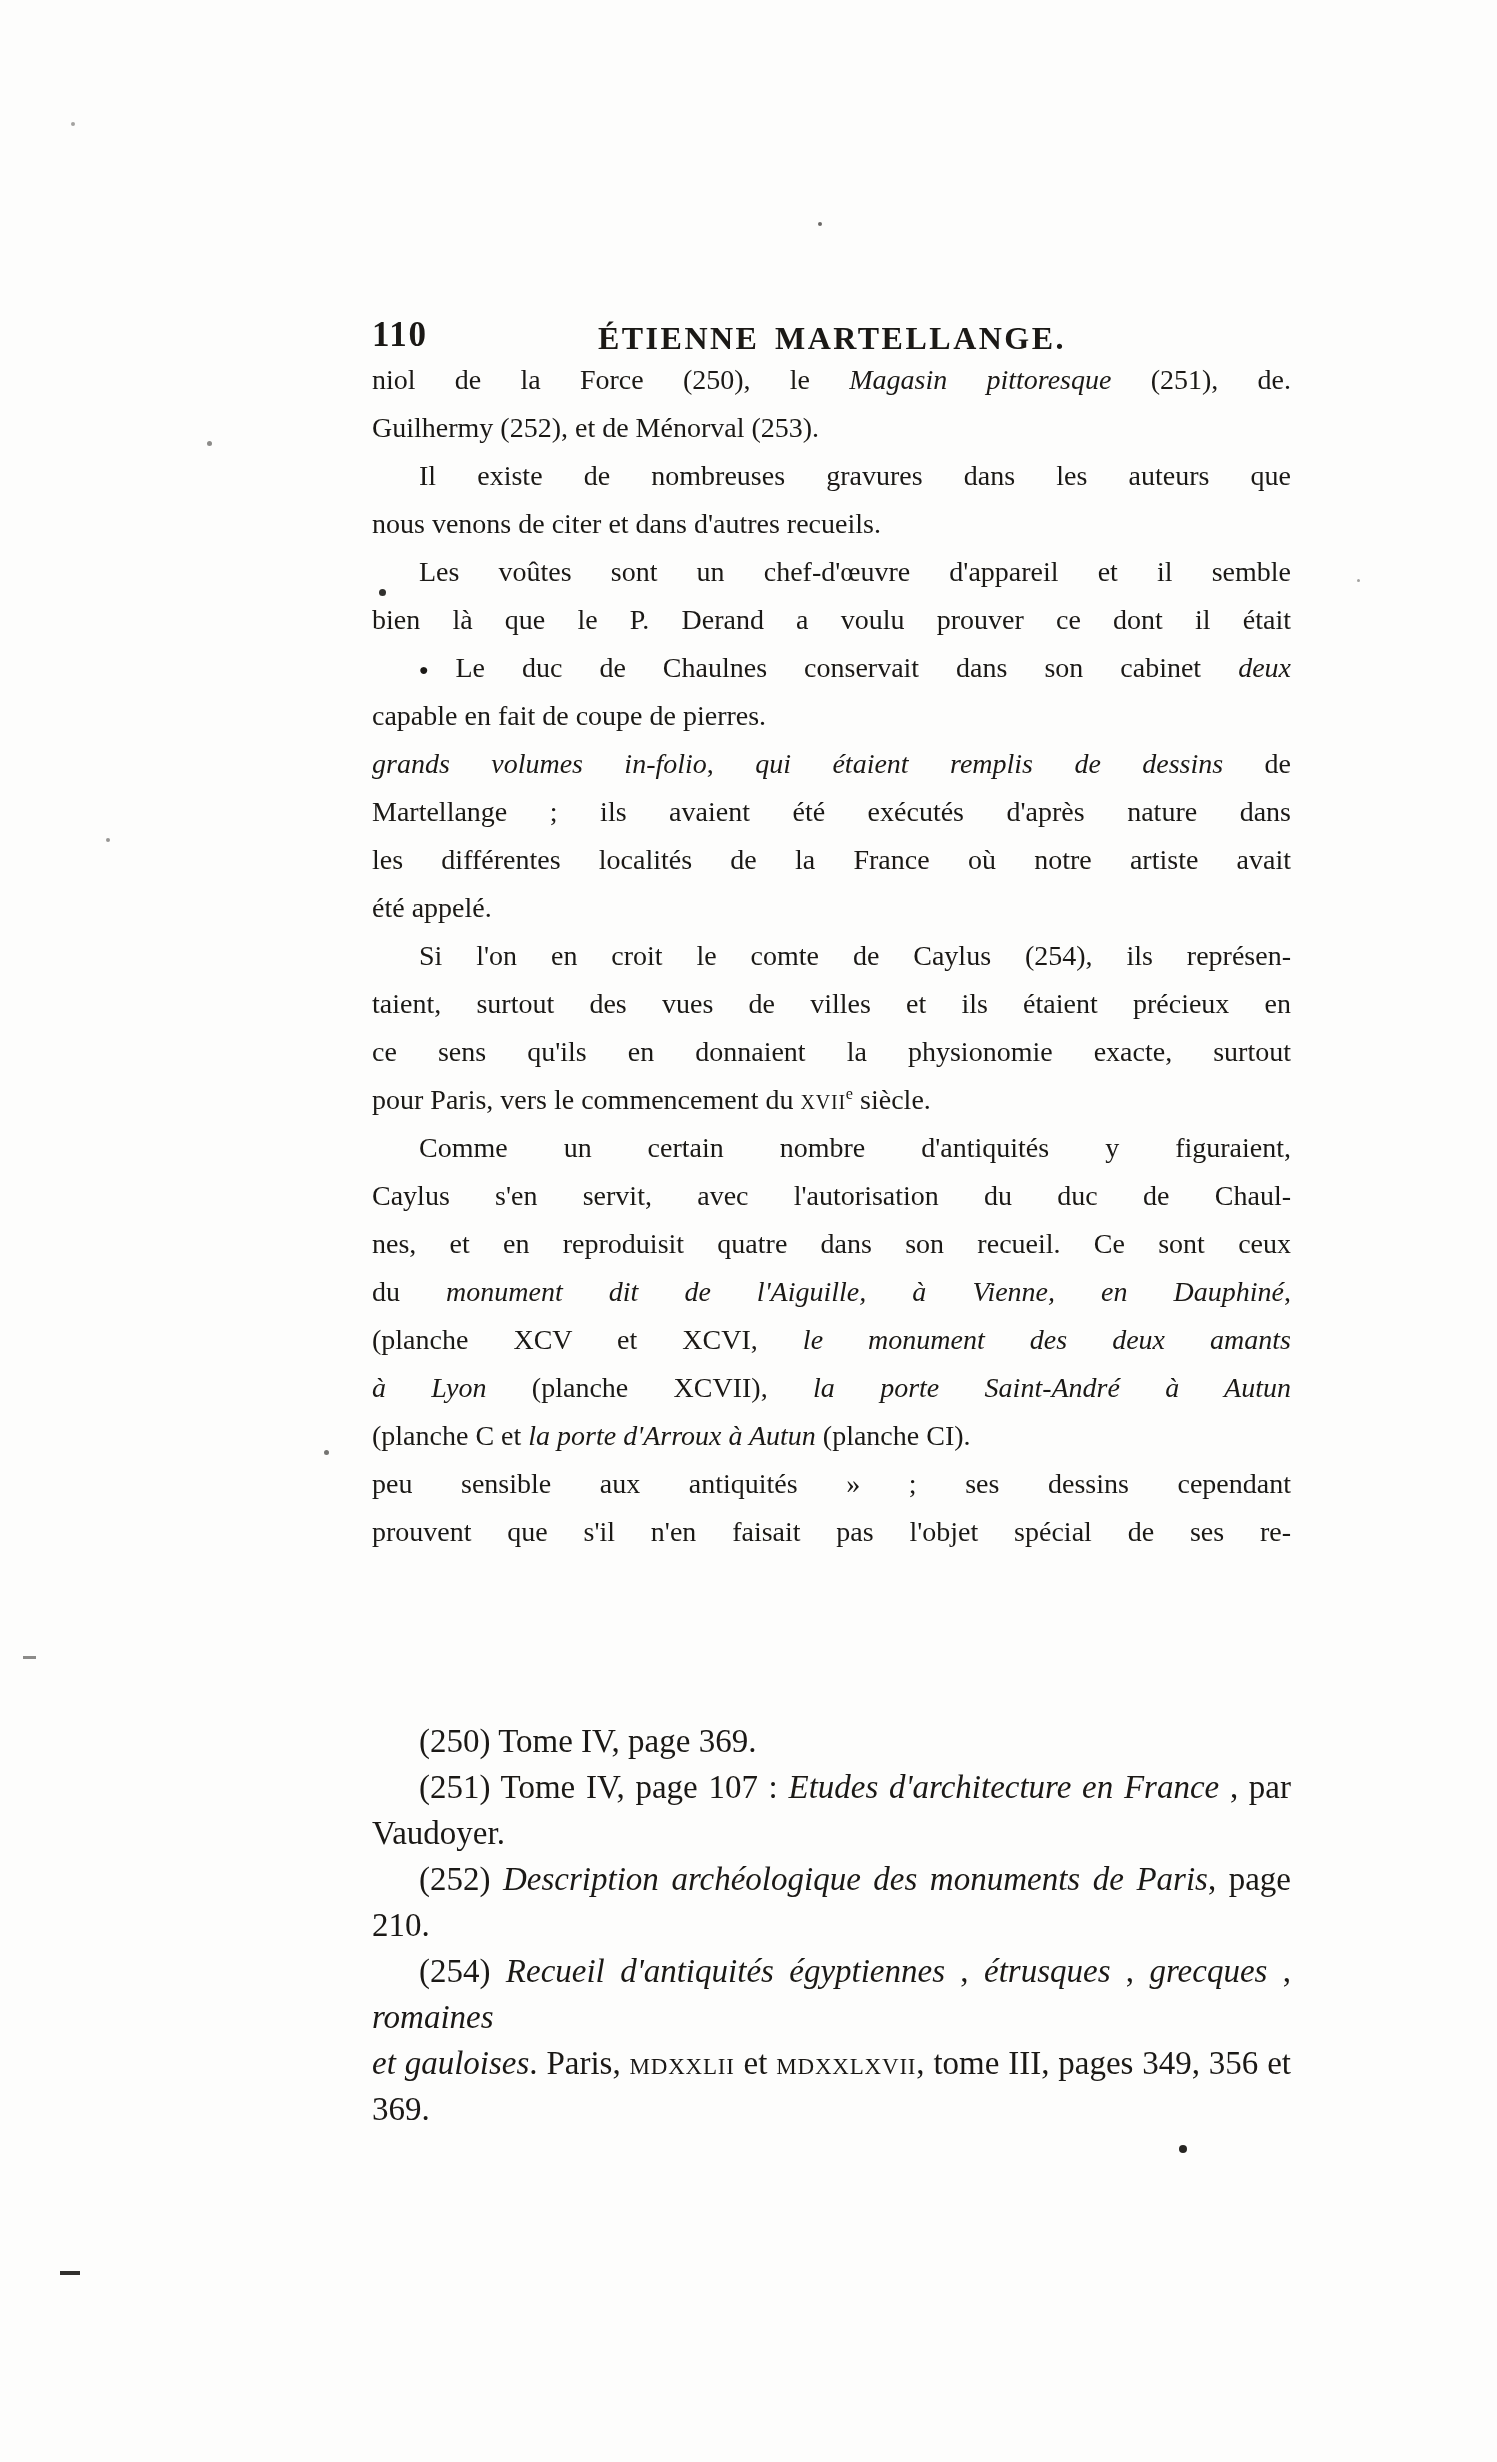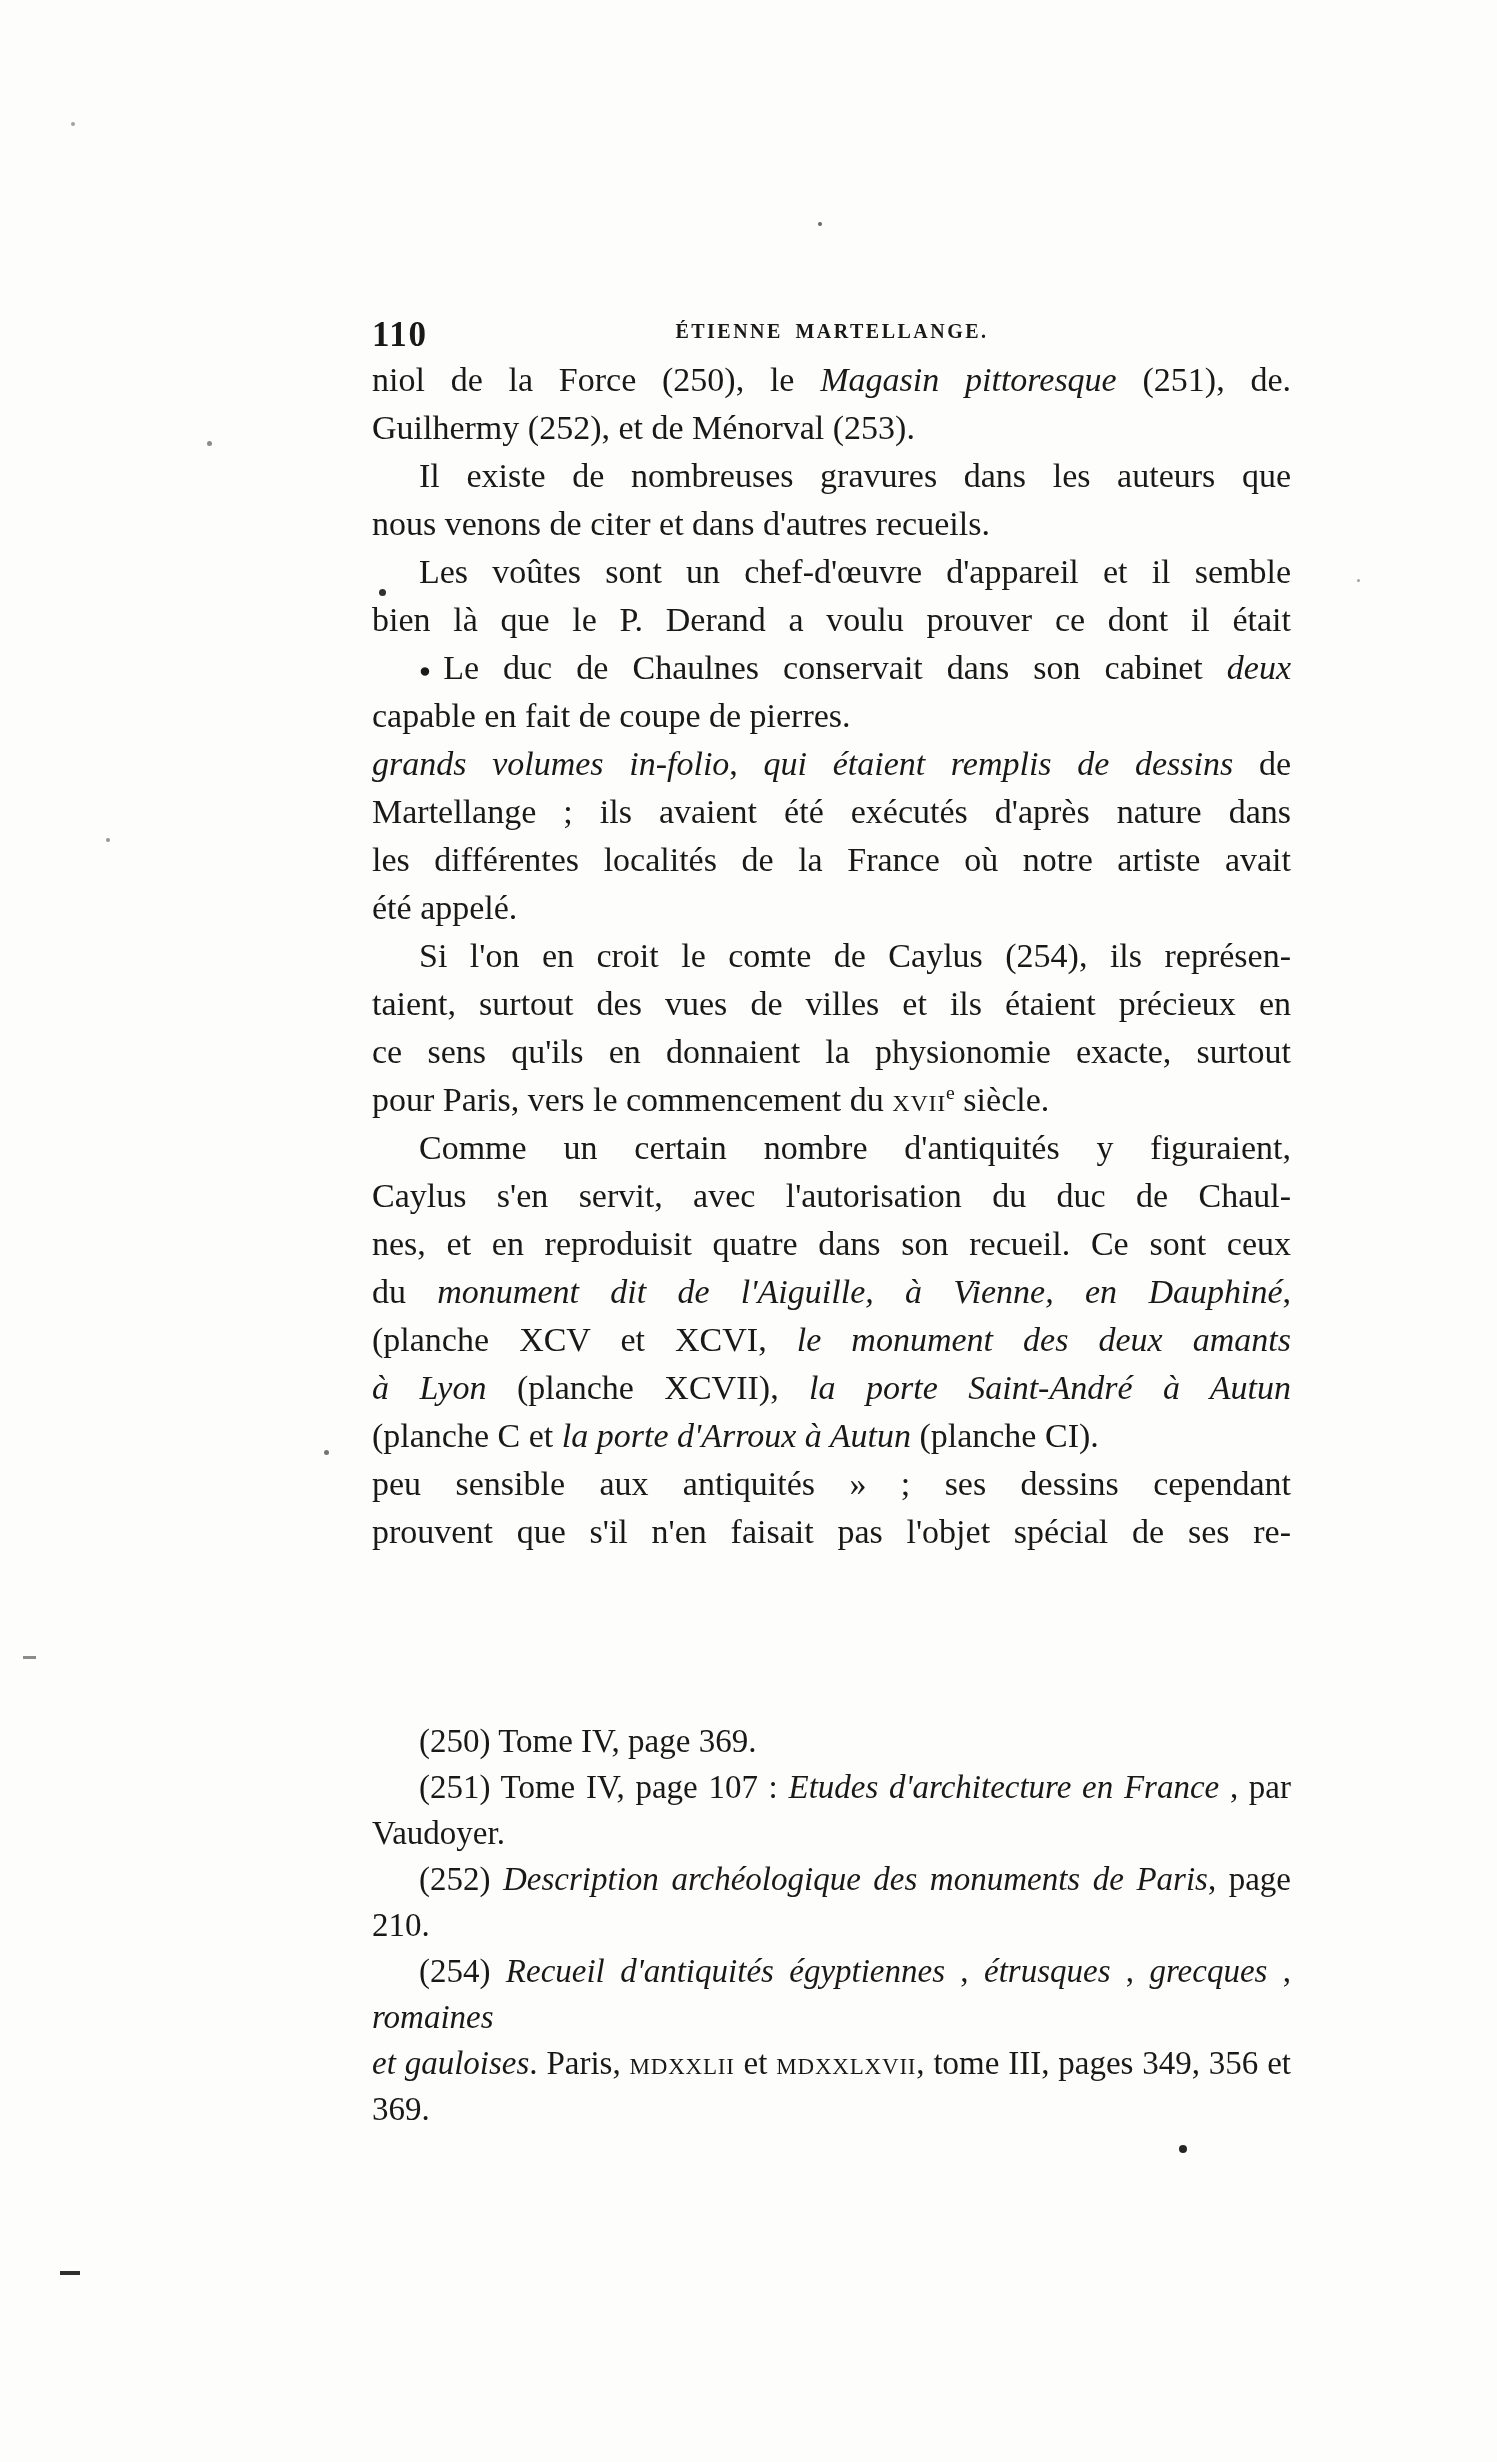--- a/index.html
+++ b/index.html
@@ -19,27 +19,27 @@
   .header {
     position:absolute; left:372px; top:313px; width:920px; height:43px;
   }
   .pagenum {
     position:absolute; left:0; top:1.7px;
     font-size:35px; font-weight:bold; letter-spacing:1.7px;
   }
   .running-title {
     position:absolute; left:0; right:0; top:6.6px;
     text-align:center;
-    font-size:20px; font-weight:bold; letter-spacing:2.5px;
+    font-size:32px; font-weight:bold; letter-spacing:2.5px;
     word-spacing:5px;
   }
   
   .body-text {
     position:absolute; left:372px; top:356px; width:919px;
-    font-size:34px; line-height:48px;
+    font-size:28px; line-height:48px;
   }
   .footnotes {
     position:absolute; left:372px; top:1718px; width:919px;
     font-size:33px; line-height:46px;
   }
   .tline { text-align:justify; text-align-last:justify; }
   .tline.last { text-align-last:left; }
   .tline.ind { text-indent:47px; }
   .s-i  { font-style:italic; }
   .s-sc { font-variant:small-caps; letter-spacing:0.8px; }

